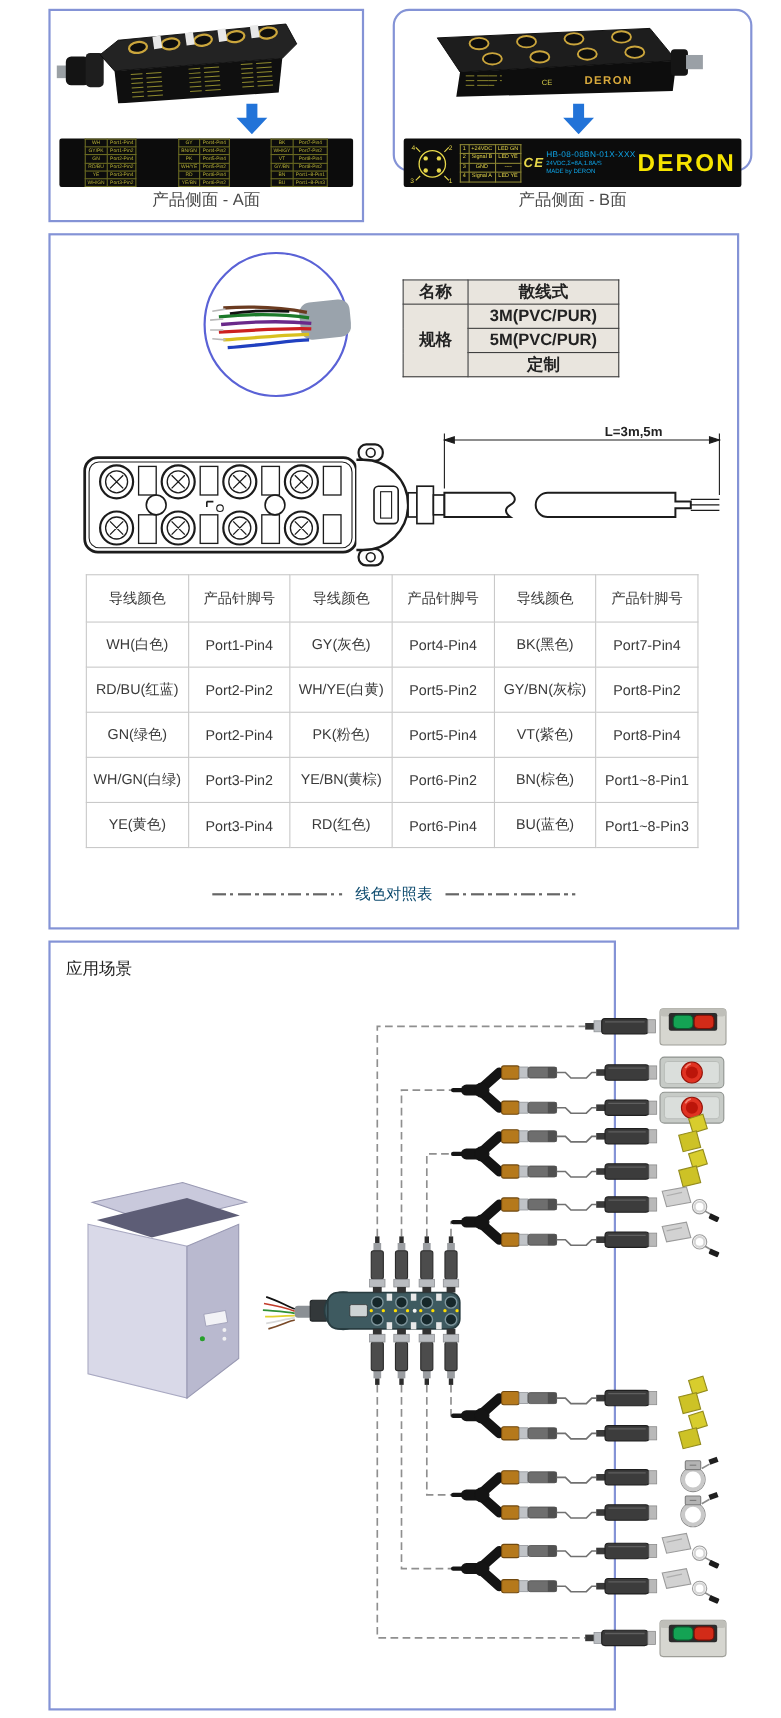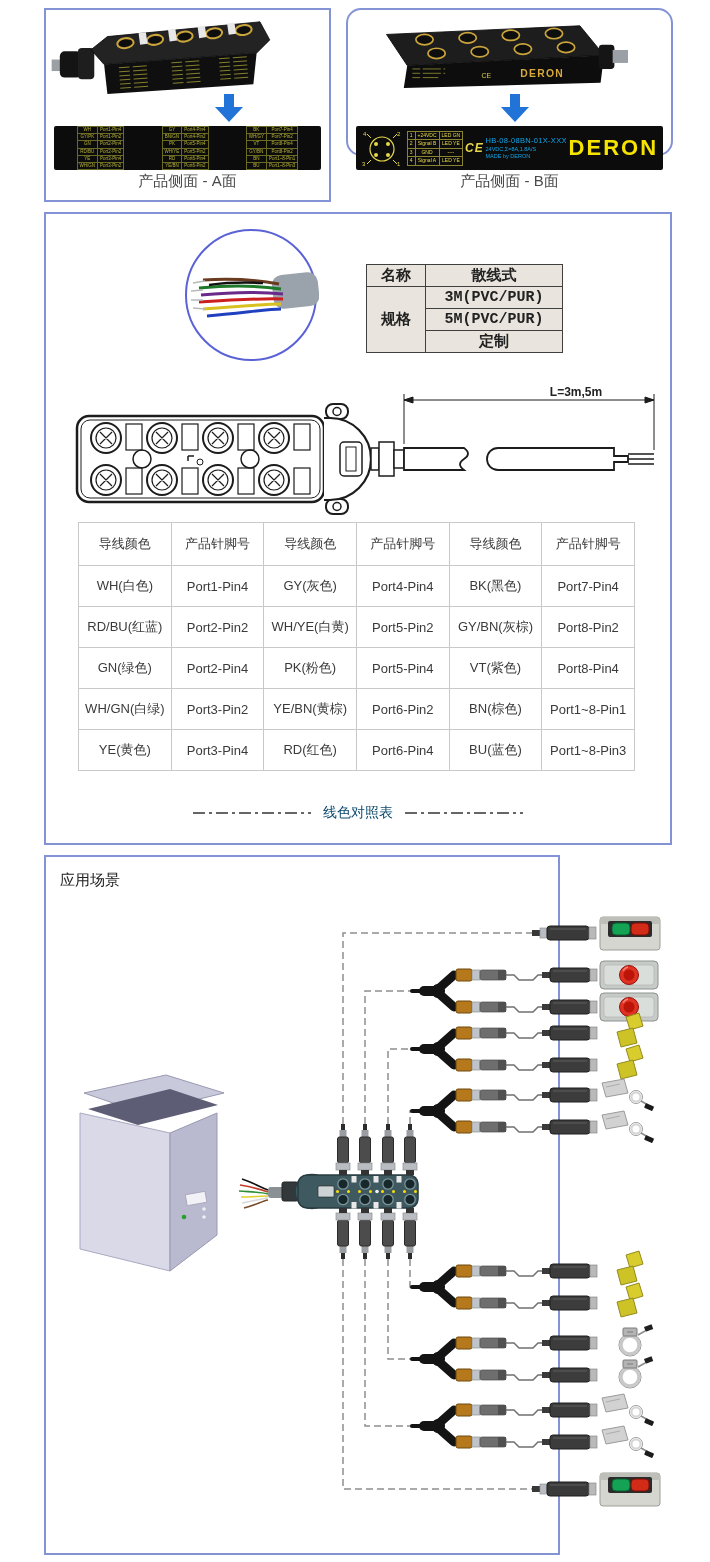--- a/index.html
+++ b/index.html
@@ -1,38 +1,38 @@
 <!DOCTYPE html>
 <html><head>
 <meta charset="utf-8">
 <style>
   html,body{margin:0;padding:0;background:#fff;}
   body{font-family:"Liberation Sans","DejaVu Sans",sans-serif;color:#333;}
   #page{position:relative;width:710px;height:1562px;background:#fff;overflow:hidden;}
   .card{position:absolute;background:#fff;border:2px solid #8493d6;box-sizing:border-box;}
   #card-a{left:44px;top:8px;width:287px;height:194px;}
-  #card-b{left:346px;top:8px;width:327px;height:148px;border-radius:15px;}
+  #card-b{left:357px;top:8px;width:327px;height:148px;border-radius:15px;}
   #card-mid{left:44px;top:212px;width:628px;height:633px;}
   #card-app{left:44px;top:855px;width:516px;height:700px;}
   .photo{position:absolute;left:4px;top:2px;right:4px;height:82px;}
   .arrow{position:absolute;top:84px;width:30px;height:28px;}
   .strip{position:absolute;left:8px;right:8px;top:116px;height:44px;background:#0c0c0c;border-radius:2px;display:flex;align-items:center;justify-content:space-around;padding:2px 4px;box-sizing:border-box;}
   .caption{position:absolute;left:0;right:0;top:162px;text-align:center;font-size:15px;color:#4a4a4a;}
   .ga{border-collapse:collapse;}
   .ga td{border:0.5px solid #6a6a22;color:#b9b336;font-size:4.5px;line-height:1.35;padding:0 2px;text-align:center;white-space:nowrap;}
   .pt{border-collapse:collapse;margin-left:2px;}
   .pt td{border:0.5px solid #8a8432;color:#e6d74a;font-size:5px;line-height:1.5;padding:0 2px;text-align:center;white-space:nowrap;}
   .ce{color:#e6d74a;font-size:12px;font-weight:bold;font-style:italic;letter-spacing:1px;}
   .model{color:#0ea5e9;text-align:left;line-height:1.35;}
   .model .m1{font-size:7.5px;letter-spacing:0.3px;}
   .model .m2,.model .m3{font-size:5.5px;}
   .brand{color:#f6e400;font-size:22px;font-weight:bold;letter-spacing:2px;}
   
   .cablecircle{position:absolute;left:137px;top:14px;width:136px;height:134px;}
-  .st{position:absolute;left:320px;top:50px;border-collapse:collapse;font-family:Liberation Mono, monospace;}
+  .st{position:absolute;left:320px;top:40px;border-collapse:collapse;}
   .st td{border:1px solid #3f3f3f;background:#e9e5de;color:#222;font-size:15px;font-weight:bold;text-align:center;height:21px;padding:0 6px;}
   .st td.k{width:46px;}
   .st td.v{width:124px;}
   .tech{position:absolute;left:8px;top:172px;width:612px;height:132px;}
   .wt{position:absolute;left:32px;top:308px;border-collapse:collapse;table-layout:fixed;width:557px;padding-left:38px;}
   .wt th{border:1px solid #c9c9c9;font-weight:normal;font-size:13px;color:#3a3a3a;height:40px;}
   .wt td{border:1px solid #c9c9c9;font-size:13px;color:#3a3a3a;height:38px;text-align:center;}
   .sep{position:absolute;left:0;right:0;top:590px;display:flex;align-items:center;justify-content:center;}
   .dash{width:118px;height:2px;background:repeating-linear-gradient(90deg,#666 0 12px,transparent 12px 16px,#666 16px 19px,transparent 19px 23px);}
   .sep span{margin:0 12px;font-size:14px;color:#0c4a6e;}

